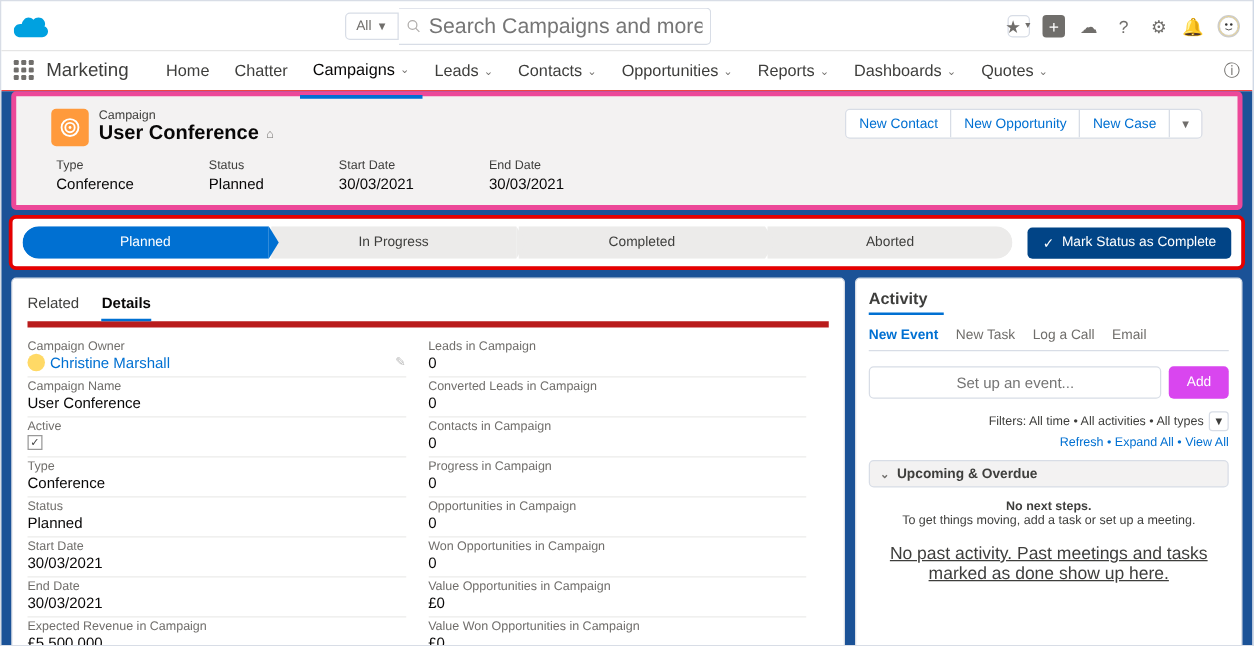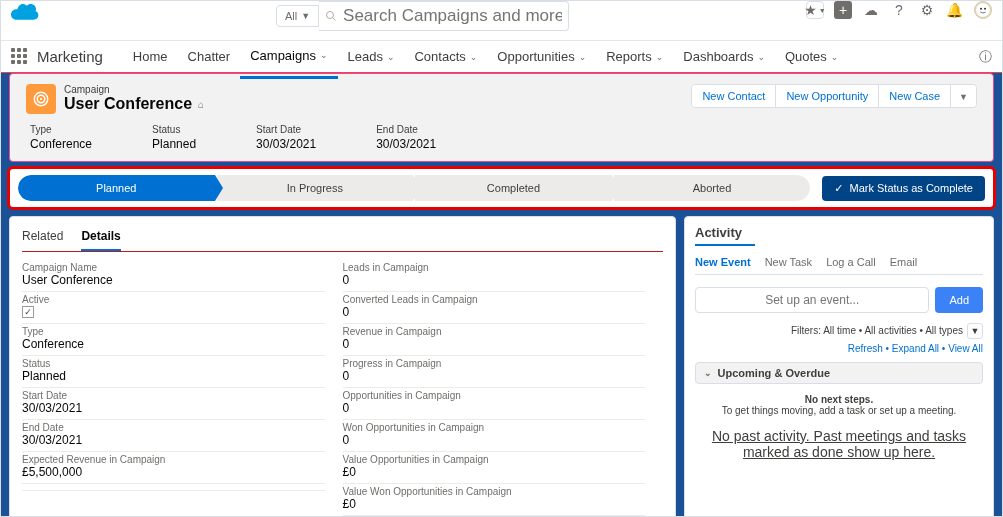--- a/index.html
+++ b/index.html
@@ -1,20 +1,20 @@
 <!DOCTYPE html>
 <html><head>
 <meta charset="utf-8">
 <style>
   * { box-sizing: border-box; margin: 0; padding: 0; }
   body { font-family: -apple-system, "Salesforce Sans", Arial, sans-serif; font-size: 12px; background: #fff; color: #3e3e3c; }
   .wrap { width: 1003px; height: 517px; border: 1px solid #d8dde6; overflow: hidden; position: relative;}
   
   
-  .topbar { display:flex; align-items:flex-start; height:40px; padding:0 10px; border-bottom:1px solid #e5e5e5; }
+  .topbar { display:flex; align-items:center; height:40px; padding:0 10px; border-bottom:1px solid #e5e5e5; }
   .logo-cloud { width:28px; height:20px; color:#1589ee; }
   .top-spacer { flex:1; display:flex; justify-content:center; }
   .search-group { display:flex; align-items:center; }
   .search-all { border:1px solid #d8dde6; border-radius:4px 0 0 4px; padding:4px 8px; font-size:11px; display:flex; align-items:center; gap:4px; background:#fff; color:#706e6b;}
   .search-box { border:1px solid #d8dde6; border-left:none; border-radius:0 4px 4px 0; width:250px; padding:4px 6px; display:flex; align-items:center; gap:6px;}
   .search-box input { border:none; outline:none; width:100%; font-size:17px; color:#706e6b;}
   .top-icons { display:flex; align-items:center; gap:10px; color:#706e6b; }
   .top-icons span { display:inline-flex; width:18px; height:18px; align-items:center; justify-content:center; font-size:14px; cursor:pointer;}
   .favbox { border:1px solid #d8dde6; border-radius:4px; padding:0 4px; display:flex; align-items:center; gap:2px;}
   .plusbox { background:#706e6b; color:#fff; border-radius:3px; width:16px; height:16px; display:flex; align-items:center; justify-content:center; font-size:14px;}
@@ -27,21 +27,21 @@
   .app-name { font-size:15px; margin-right:20px;}
   .nav-item { padding:0 10px; height:44px; display:flex; align-items:center; gap:4px; color:#3e3e3c; cursor:pointer;}
   .nav-item.active { border-bottom:3px solid #0070d2; color:#080707; font-weight:500;}
   .chev { font-size:9px; color:#706e6b;}
   .nav-info { margin-left:auto; color:#706e6b;}
 
   
   .bluearea { background:#1b5297; padding:0px 8px 8px 8px; }
   
   
-  .hcard { background:#f3f2f2; border:1px solid #ec4899; border-radius:4px; padding:10px 16px; margin-bottom:6px;}
+  .hcard { background:#f3f2f2; border:4px solid #ec4899; border-radius:4px; padding:10px 28px; margin-bottom:6px;}
   .hcard-top { display:flex; align-items:flex-start; }
   .recicon { width:30px; height:30px; background:#ff9a3c; border-radius:4px; display:flex; align-items:center; justify-content:center; margin-right:8px;}
   .recicon svg { width:18px; height:18px;}
   .rectype { font-size:10px; color:#3e3e3c;}
   .recname { font-size:16px; font-weight:600; color:#080707; display:flex; align-items:center; gap:6px;}
   .hbuttons { margin-left:auto; display:flex; gap:0; border:1px solid #d8dde6; border-radius:4px; overflow:hidden;}
   .hbuttons button { background:#fff; border:none; border-left:1px solid #d8dde6; padding:5px 10px; font-size:11px; color:#0070d2; cursor:pointer;}
   .hbuttons button:first-child{border-left:none;}
   .hbuttons .drop { padding:5px 8px;}
   .hfields { display:flex; gap:60px; margin-top:10px; margin-left:4px;}
@@ -60,21 +60,21 @@
   .step:last-child::after { display:none;}
   .step:last-child { border-radius:0 13px 13px 0;}
   .mark-btn { background:#014486; color:#fff; border:none; border-radius:4px; padding:6px 12px; font-size:11px; margin-left:12px; display:flex; align-items:center; gap:6px; cursor:pointer;}
 
   
   .mainrow { display:flex; gap:8px; margin-top:8px;}
   .maincol { flex:1; background:#fff; border:1px solid #d8dde6; border-radius:4px; padding:8px 12px; min-height:310px;}
   .sidecol { width:310px; background:#fff; border:1px solid #d8dde6; border-radius:4px; padding:8px 10px;}
 
   
-  .tabs { display:flex; gap:18px; border-bottom:1px solid #b91c1c; margin-bottom:8px;}
+  .tabs { display:flex; gap:18px; border-bottom:5px solid #b91c1c; margin-bottom:8px;}
   .tab { padding:4px 0 6px 0; font-size:12px; color:#3e3e3c; cursor:pointer;}
   .tab.active { border-bottom:2px solid #0070d2; font-weight:600; color:#080707;}
 
   
   .details { display:flex; }
   .detcol { width:50%; }
   .det-field { border-bottom:1px solid #ecebea; padding:2px 0 4px 0; margin-right:18px;}
   .det-lbl { font-size:10px; color:#706e6b;}
   .det-val { font-size:12px; color:#080707; min-height:14px; display:flex; align-items:center; justify-content:space-between;}
   .owner-link { color:#0070d2; display:flex; align-items:center; gap:4px;}
@@ -83,21 +83,21 @@
   .edit-pencil { font-size:10px; color:#bbb;}
 
   
   .act-title { font-size:13px; font-weight:600; margin-bottom:4px;}
   .act-title-underline { width:60px; border-bottom:2px solid #0070d2; margin-bottom:10px;}
   .act-tabs { display:flex; gap:14px; border-bottom:1px solid #d8dde6; padding-bottom:6px; font-size:11px;}
   .act-tab { color:#706e6b; cursor:pointer;}
   .act-tab.active { color:#0070d2; font-weight:600;}
   .act-event-row { display:flex; gap:6px; margin:12px 0 10px 0;}
   .act-event-row input { flex:1; border:1px solid #d8dde6; border-radius:4px; padding:5px 8px; font-size:12px; text-align:center; color:#706e6b;}
-  .add-btn { background:#3b82f6; color:#fff; border:none; border-radius:4px; padding:5px 14px; font-size:11px; cursor:pointer;}
+  .add-btn { background:#d946ef; color:#fff; border:none; border-radius:4px; padding:5px 14px; font-size:11px; cursor:pointer;}
   .filters { text-align:right; font-size:10px; color:#3e3e3c; margin-bottom:4px;}
   .filterlinks { text-align:right; font-size:10px; color:#0070d2; margin-bottom:8px;}
   .section-bar { background:#f3f2f2; border:1px solid #d8dde6; border-radius:4px; padding:4px 8px; font-size:11px; font-weight:600; display:flex; align-items:center; gap:6px; margin-bottom:10px;}
   .nosteps { text-align:center; font-size:10px; color:#3e3e3c; margin-bottom:12px;}
   .nosteps .np1 { margin-bottom:0px;font-weight:bold;}
   .pastact { text-align:center; font-size:14px; color:#3e3e3c;text-decoration:underline;}
   .funnel { border:1px solid #d8dde6; border-radius:3px; width:16px; height:16px; display:inline-flex; align-items:center; justify-content:center; font-size:9px; margin-left:4px;}
   
   svg { display:block; }
 </style>
@@ -261,20 +261,27 @@
 
     <div class="mainrow">
       <div class="maincol">
         <div class="tabs">
           <div class="tab">Related</div>
           <div class="tab active">Details</div>
         </div>
         <div class="details">
           <div class="detcol" id="detleft">
               <div class="det-field">
+                <div class="det-lbl">Campaign Owner</div>
+                <div class="det-val">
+                  <span class="owner-link"><span class="owner-av"></span>Christine Marshall</span>
+                  <span class="edit-pencil">✎</span>
+                </div>
+              </div>
+              <div class="det-field">
                 <div class="det-lbl">Campaign Name</div>
                 <div class="det-val">
                   <span>User Conference</span>
                 </div>
               </div>
               <div class="det-field">
                 <div class="det-lbl">Active</div>
                 <div class="det-val">
                   <span class="chk">✓</span>
                 </div>
@@ -318,21 +325,21 @@
                   <span>0</span>
                 </div>
               </div>
               <div class="det-field">
                 <div class="det-lbl">Converted Leads in Campaign</div>
                 <div class="det-val">
                   <span>0</span>
                 </div>
               </div>
               <div class="det-field">
-                <div class="det-lbl">Revenue in Campaign</div>
+                <div class="det-lbl">Contacts in Campaign</div>
                 <div class="det-val">
                   <span>0</span>
                 </div>
               </div>
               <div class="det-field">
                 <div class="det-lbl">Progress in Campaign</div>
                 <div class="det-val">
                   <span>0</span>
                 </div>
               </div>

